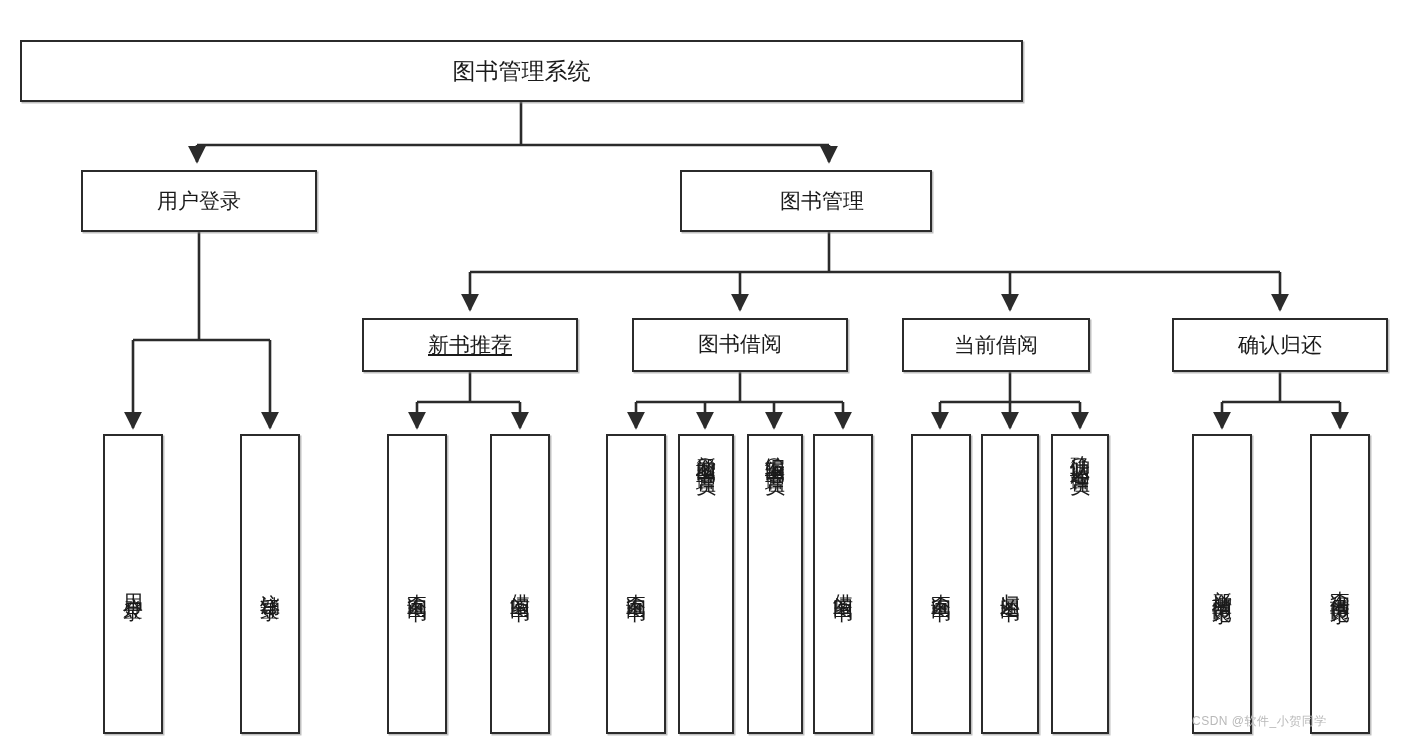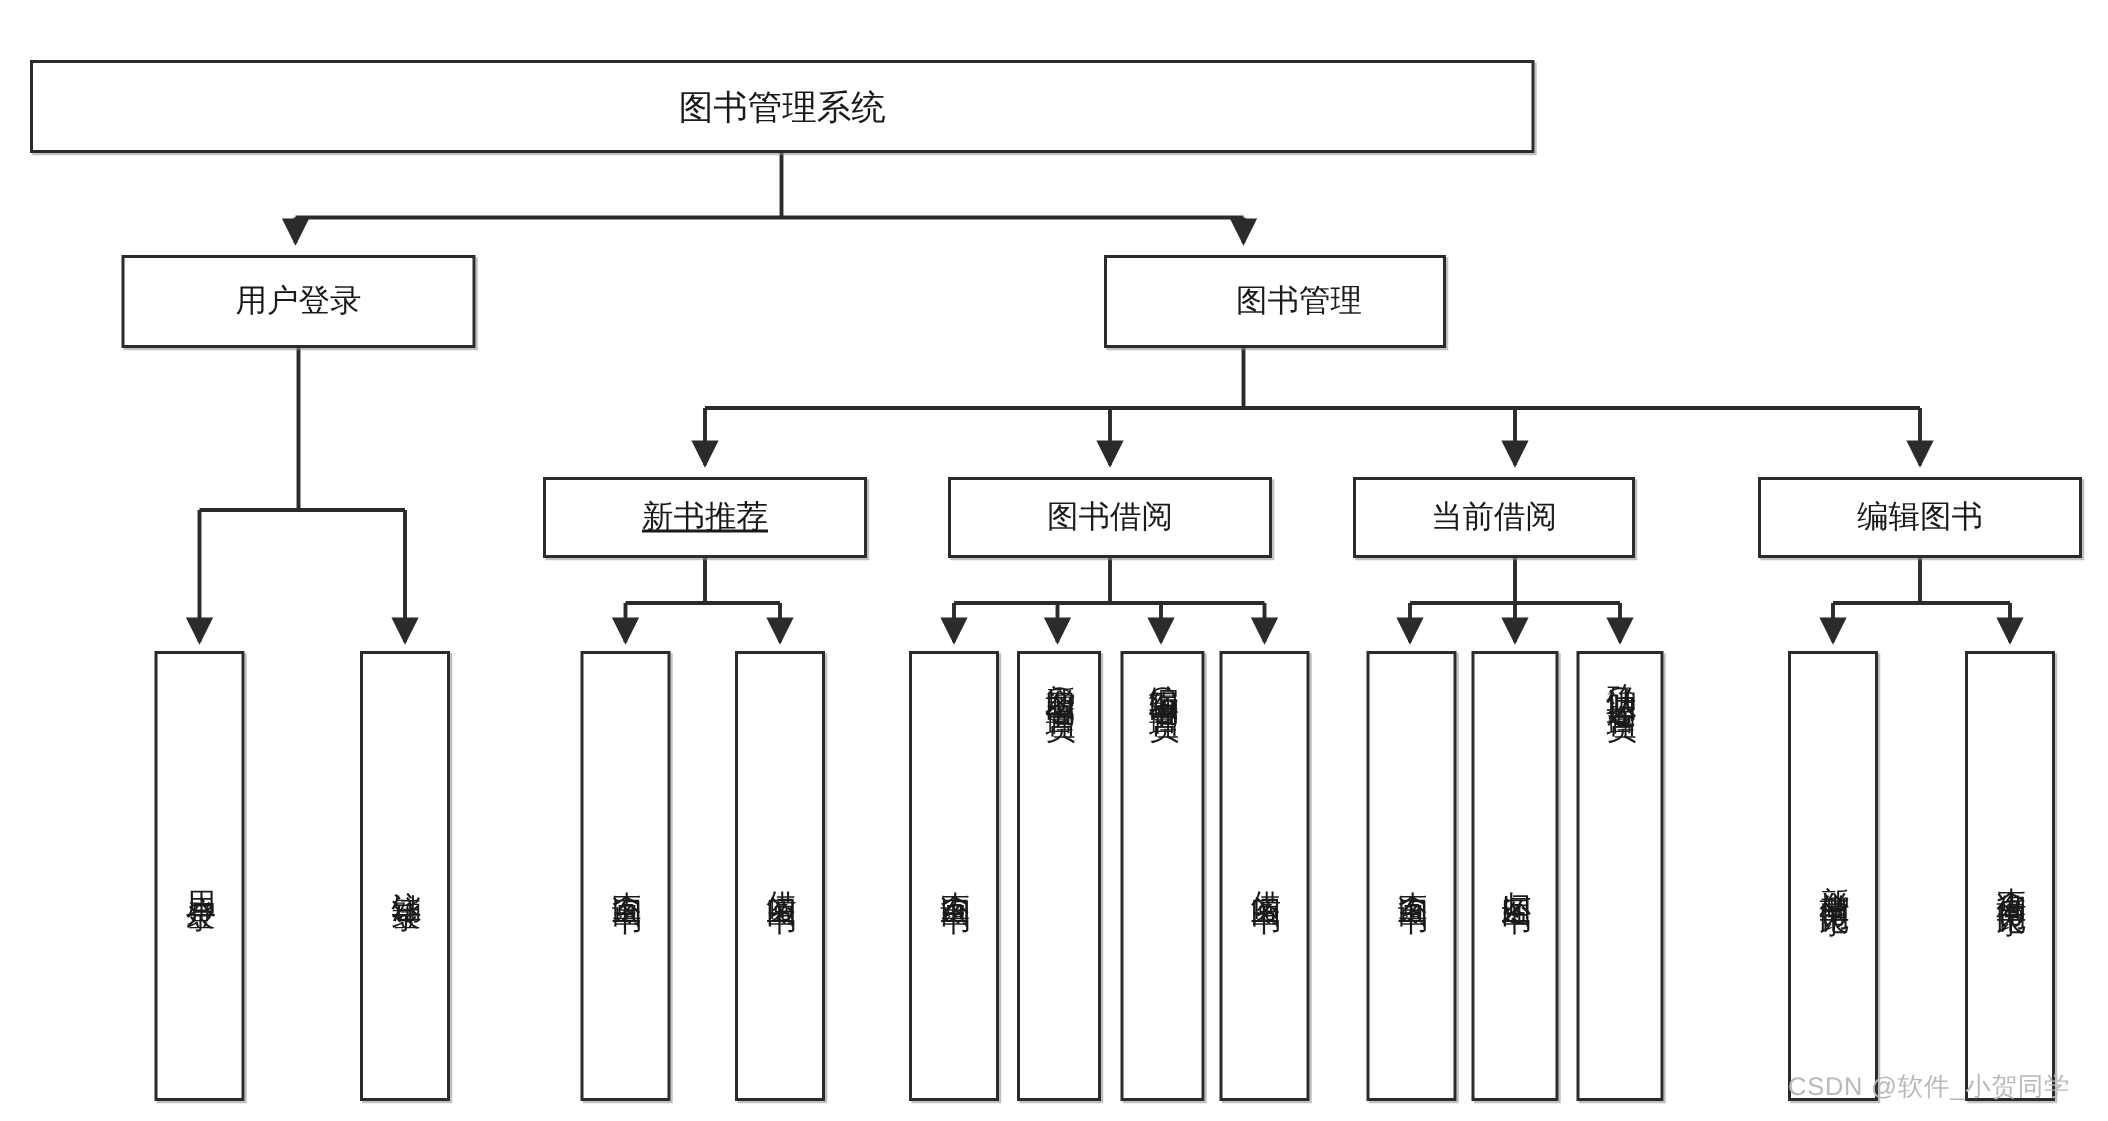--- a/index.html
+++ b/index.html
@@ -57,21 +57,21 @@
     font-size: 20px;
     letter-spacing: 3px;
     line-height: 1.05;
   }
   .leaf.top-aligned {
     align-items: flex-start;
   }
   .watermark {
     position: absolute;
     color: #b9b9b9;
-    font-size: 17px;
+    font-size: 12px;
     letter-spacing: 0.5px;
     white-space: nowrap;
     user-select: none;
   }
 </style>
 </head>
 <body>
 
 <div id="canvas">
 
@@ -125,35 +125,35 @@
     </g>
   </svg>
 
   <div class="node level0" style="left:20px; top:11px; width:1003px; height:62px;margin-top:29px;">
     <span class="node-label">图书管理系统</span>
   </div>
 
   <div class="node level1" style="left:81px; top:170px; width:236px; height:62px;">
     <span class="node-label">用户登录</span>
   </div>
-  <div class="node level1" style="left:736px; top:170px; width:228px; height:62px;padding-left:32px;">
+  <div class="node level1" style="left:680px; top:170px; width:252px; height:62px;padding-left:32px;">
     <span class="node-label">图书管理</span>
   </div>
 
   <div class="node level2" style="left:362px; top:318px; width:216px; height:54px;text-decoration:underline;">
     <span class="node-label">新书推荐</span>
   </div>
   <div class="node level2" style="left:632px; top:318px; width:216px; height:54px;font-family:Liberation Serif, serif;">
     <span class="node-label">图书借阅</span>
   </div>
   <div class="node level2" style="left:902px; top:318px; width:188px; height:54px;">
     <span class="node-label">当前借阅</span>
   </div>
   <div class="node level2" style="left:1172px; top:318px; width:216px; height:54px;">
-    <span class="node-label">编辑图书</span>
+    <span class="node-label">确认归还</span>
   </div>
 
   <div class="node leaf" style="left:103px; top:434px; width:60px; height:300px;">
     <span class="node-label">用户登录</span>
   </div>
   <div class="node leaf" style="left:240px; top:434px; width:60px; height:300px;">
     <span class="node-label">注销登录</span>
   </div>
 
   <div class="node leaf" style="left:387px; top:434px; width:60px; height:300px;">

